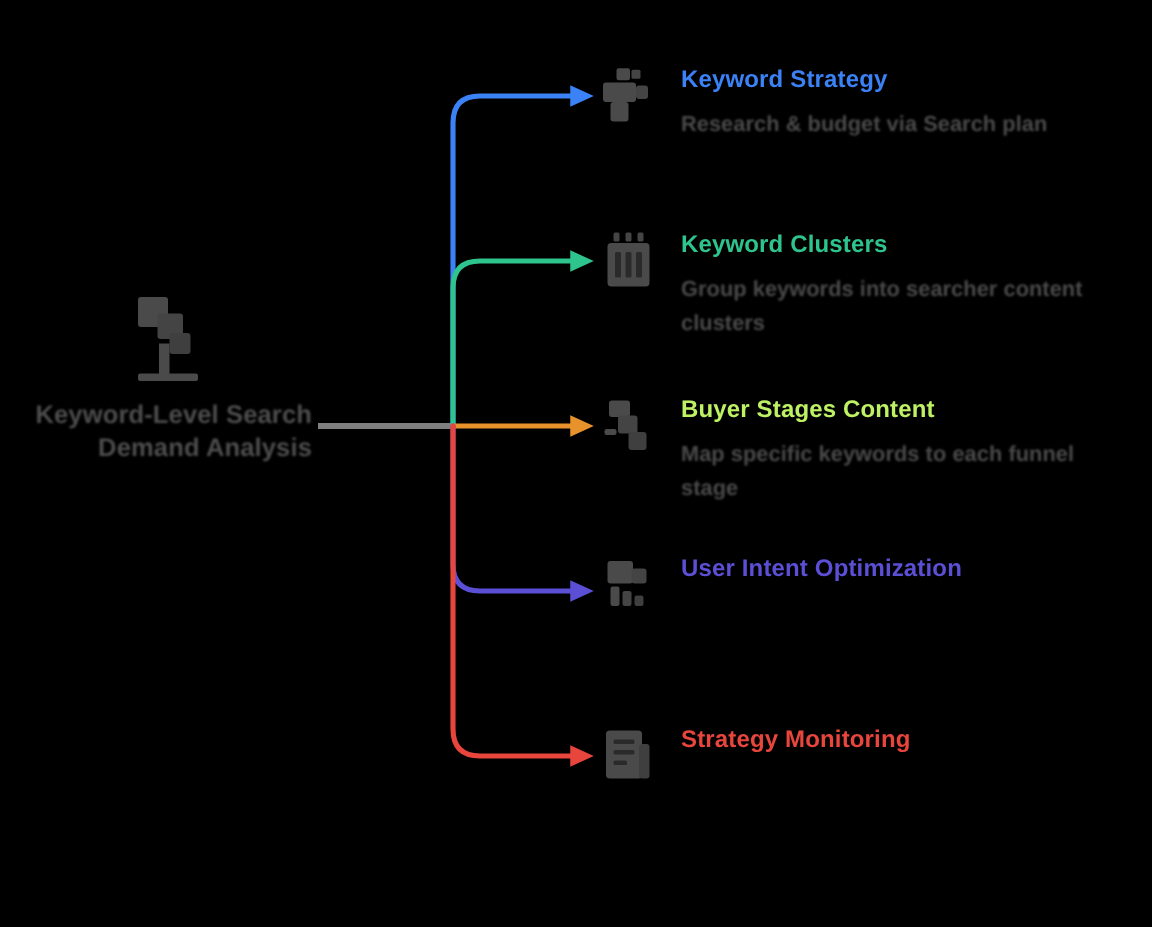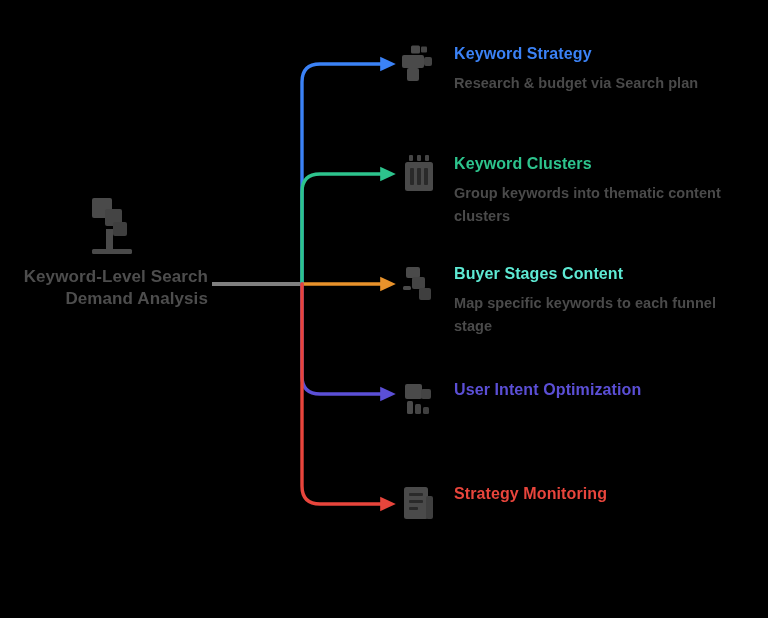--- a/index.html
+++ b/index.html
@@ -152,38 +152,38 @@
       <rect x="11" y="1" width="4" height="6" rx="1" fill="#454545"></rect>
       <rect x="19" y="1" width="4" height="6" rx="1" fill="#454545"></rect>
       <rect x="27" y="1" width="4" height="6" rx="1" fill="#454545"></rect>
       <rect x="7" y="8" width="28" height="29" rx="2.5" fill="#4a4a4a"></rect>
       <rect x="12" y="14" width="4" height="17" rx="1" fill="#2a2a2a"></rect>
       <rect x="19" y="14" width="4" height="17" rx="1" fill="#2a2a2a"></rect>
       <rect x="26" y="14" width="4" height="17" rx="1" fill="#2a2a2a"></rect>
     </svg>
     <div class="branch-body">
       <div class="branch-title" style="color:#2dc48d">Keyword Clusters</div>
-      <div class="branch-desc">Group keywords into thematic content clusters</div>
+      <div class="branch-desc">Group keywords into searcher content clusters</div>
     </div>
   </div>
 
   <div class="branch" style="top:264px">
     <svg class="branch-icon" viewBox="0 0 40 40">
       <rect x="8" y="3" width="14" height="11" rx="2" fill="#4a4a4a"></rect>
       <rect x="14" y="13" width="13" height="12" rx="2" fill="#444444"></rect>
       <rect x="21" y="24" width="12" height="12" rx="2" fill="#3f3f3f"></rect>
       <rect x="5" y="22" width="8" height="4" rx="1.5" fill="#4a4a4a"></rect>
     </svg>
     <div class="branch-body">
-      <div class="branch-title" style="color:#5eead4">Buyer Stages Content</div>
+      <div class="branch-title" style="color:#bef264">Buyer Stages Content</div>
       <div class="branch-desc">Map specific keywords to each funnel stage</div>
     </div>
   </div>
 
-  <div class="branch" style="top:380px">
+  <div class="branch" style="top:370px">
     <svg class="branch-icon" viewBox="0 0 40 40">
       <rect x="7" y="4" width="17" height="15" rx="2" fill="#4a4a4a"></rect>
       <rect x="23" y="9" width="10" height="10" rx="2" fill="#444444"></rect>
       <rect x="9" y="21" width="6" height="13" rx="1.5" fill="#4a4a4a"></rect>
       <rect x="17" y="24" width="6" height="10" rx="1.5" fill="#444444"></rect>
       <rect x="25" y="27" width="6" height="7" rx="1.5" fill="#3f3f3f"></rect>
     </svg>
     <div class="branch-body">
       <div class="branch-title" style="color:#5b4fd6">User Intent Optimization</div>
     </div>

